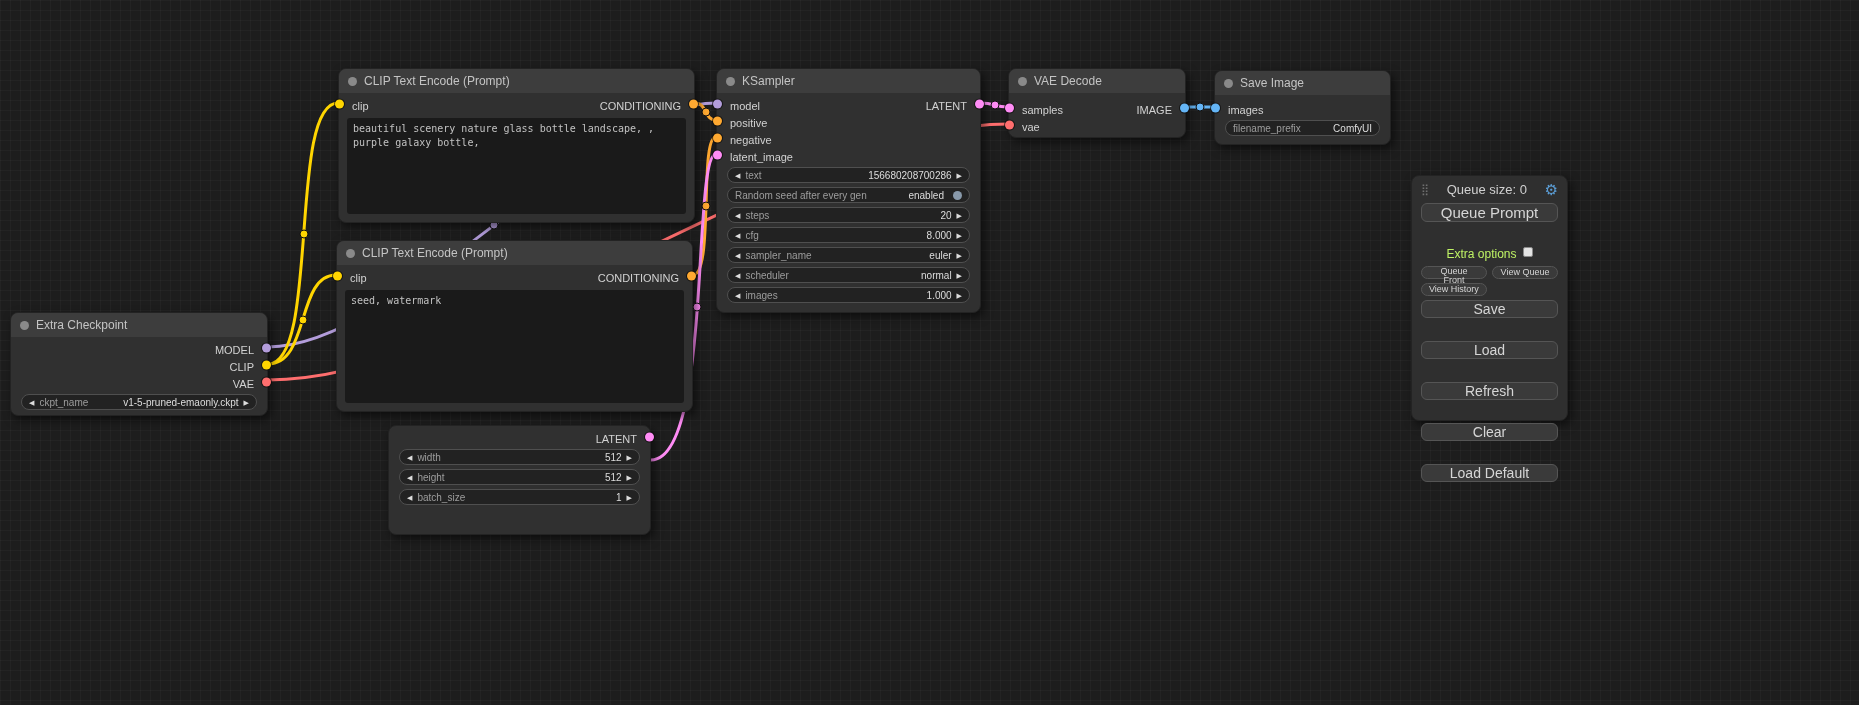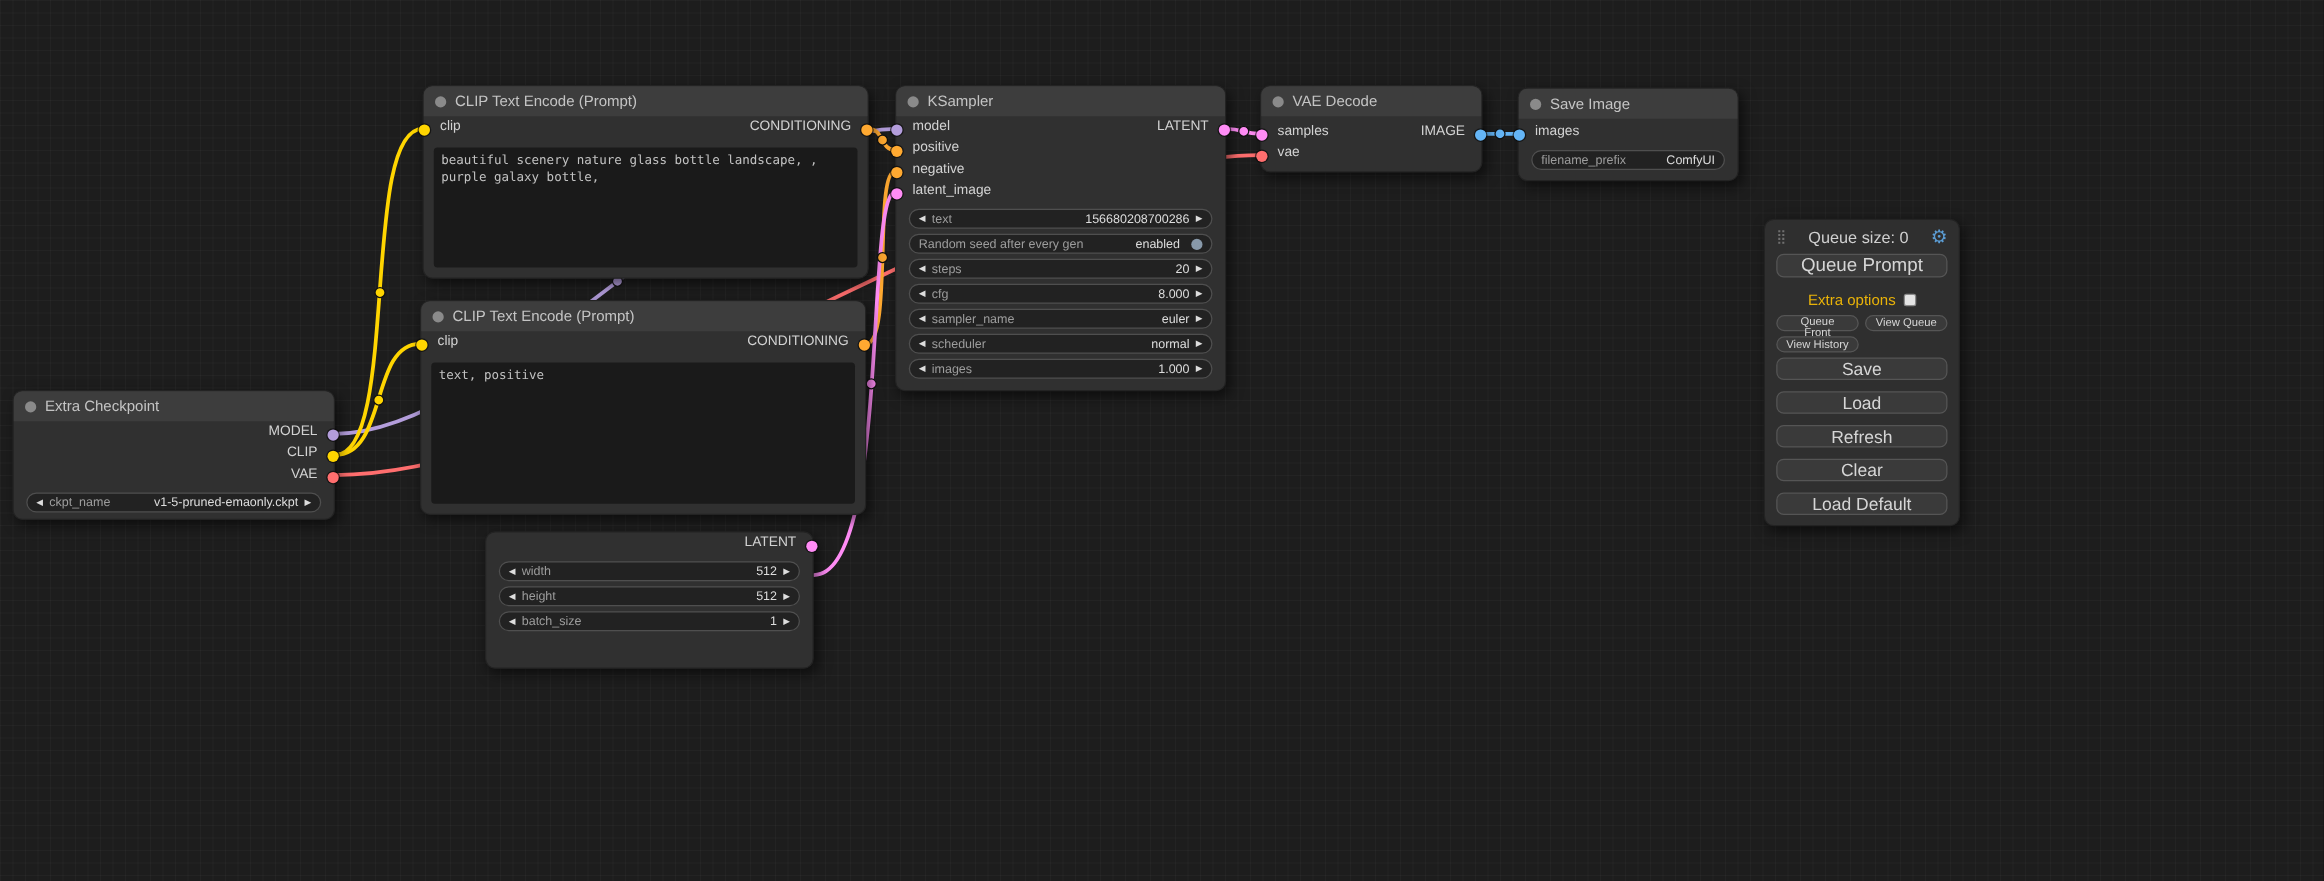--- a/index.html
+++ b/index.html
@@ -16,21 +16,21 @@
 
   .node{position:absolute;z-index:2;background:#303030;border:1px solid #232323;
     border-radius:8px;box-shadow:3px 4px 10px rgba(0,0,0,0.55);color:#c8c8c8}
   .node-header{height:24px;background:#3d3d3d;border-radius:7px 7px 0 0;
     display:flex;align-items:center;gap:7px;padding:0 9px}
   .collapse-dot{width:9px;height:9px;border-radius:50%;background:#8a8a8a;flex:0 0 auto}
   .node-title{font-size:12px;color:#c4c4c4;white-space:nowrap}
   .slots{padding-top:2px}
   .slots.pt4{padding-top:4px}
   .slots.pt6{padding-top:6px}
-  .slot-row{position:relative;height:17px;display:flex;align-items:flex-start;
+  .slot-row{position:relative;height:17px;display:flex;align-items:flex-end;
     justify-content:space-between;padding:0 13px}
   .slot{display:flex;align-items:center;font-size:11px;color:#d2d2d2}
   .slot.out{margin-left:auto}
   .slot-label{white-space:nowrap}
   .port{position:absolute;top:50%;width:9px;height:9px;border-radius:50%;
     transform:translateY(-50%);box-shadow:0 0 0 1px rgba(8,8,8,0.65)}
   .port.in{left:-4px}
   .port.out{right:-4px}
   .widget{height:16px;margin:4px 10px 0;background:#222;border:1px solid #4f4f4f;
     border-radius:8px;display:flex;align-items:center;padding:0 7px;font-size:10px;gap:5px}
@@ -44,24 +44,24 @@
 
   #menu{position:absolute;z-index:3;left:1411px;top:175px;width:157px;height:246px;
     background:#2f2f2f;border:1px solid #232323;border-radius:8px;
     box-shadow:3px 4px 10px rgba(0,0,0,0.55);padding:6px 9px;display:flex;flex-direction:column}
   .menu-top{display:flex;align-items:center;justify-content:space-between;margin-bottom:6px}
   .drag-handle{color:#6f6f6f;font-size:11px;cursor:grab}
   .queue-size{color:#d0d0d0;font-size:13px}
   .gear{font-size:15px;line-height:1;cursor:pointer}
   button{font-family:"Liberation Sans",sans-serif;background:#3a3a3a;border:1px solid #555;
     color:#d6d6d6;border-radius:6px;cursor:pointer}
-  .btn-large{height:21px;font-size:14px;margin-bottom:9px}
+  .btn-large{height:21px;font-size:14px;margin-bottom:23px}
   .btn-queue{height:24px;font-size:15px}
-  .extra-row{display:flex;align-items:center;justify-content:center;gap:6px;
-    margin:2px 0 5px;color:#eab308;font-size:12px}
+  .extra-row{display:flex;justify-content:center;gap:6px;
+    margin:2px 0 5px;color:#bef264;font-size:12px}
   .checkbox{width:10px;height:10px;background:#e4e4e4;border-radius:2px;border:1px solid #8a8a8a}
   .small-row{display:flex;gap:5px;justify-content:space-between;margin-bottom:4px}
   .btn-small{font-size:9px;height:13px;border-radius:7px;padding:0 7px;line-height:1}
   .small-row .grow{flex:1}
   .gap{height:8px}
 </style>
 </head>
 <body>
 
 <div id="canvas">
@@ -150,21 +150,21 @@
         <span class="port in" style="background: rgb(255, 213, 0);"></span>
         <span class="slot in">
             <span class="slot-label">clip</span>
           </span>
         <span class="slot out">
             <span class="slot-label">CONDITIONING</span>
           </span>
         <span class="port out" style="background: rgb(255, 169, 49);"></span>
       </div>
     </div>
-    <div class="prompt-area" style="top:49px;bottom:8px">text, positive</div>
+    <div class="prompt-area" style="top:49px;bottom:8px">seed, watermark</div>
   </div>
 
   <div class="node" style="left:388px;top:425px;width:263px;height:110px">
     <div class="slots">
       <div class="slot-row">
         <span class="slot out">
             <span class="slot-label">LATENT</span>
           </span>
         <span class="port out" style="background: rgb(255, 140, 245);"></span>
       </div>

